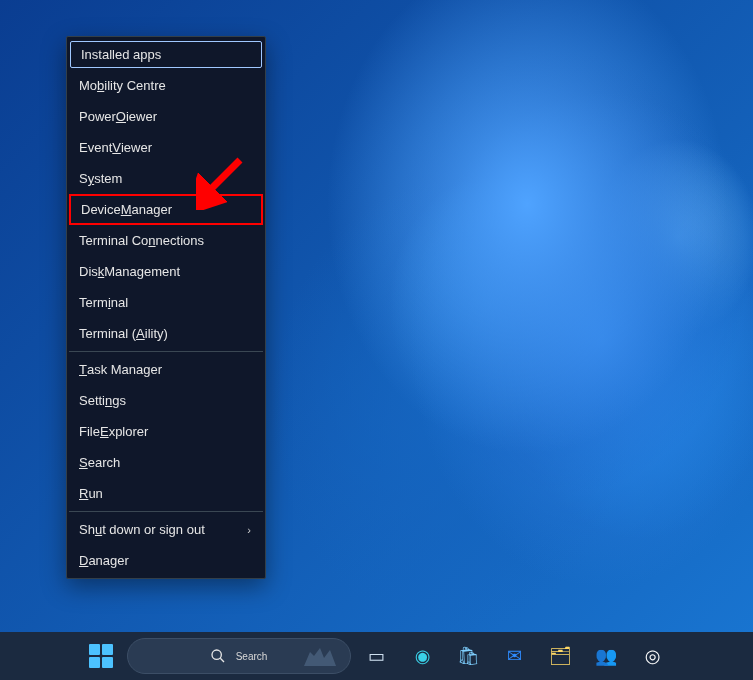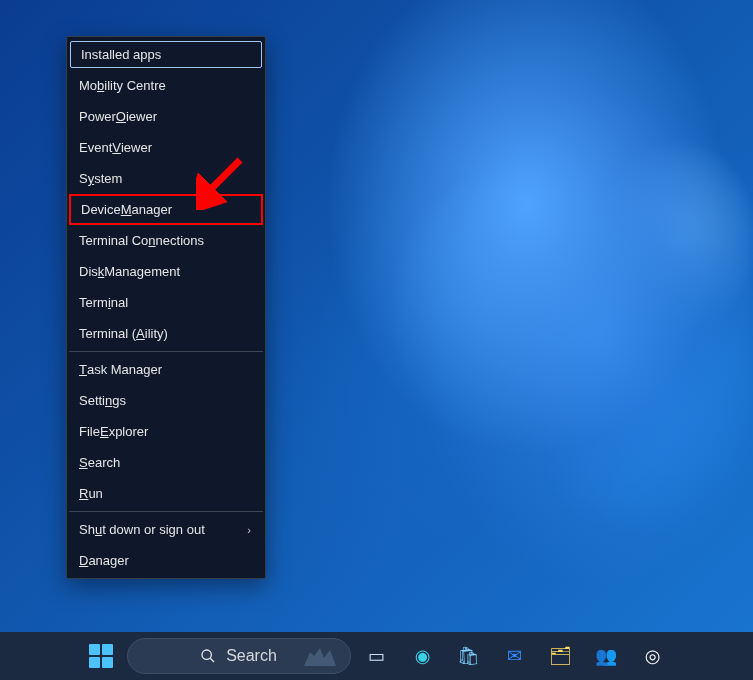--- a/index.html
+++ b/index.html
@@ -112,21 +112,21 @@
       width: 224px;
       height: 36px;
       background: #2a3b53;
       border: 1px solid #3c4e66;
       border-radius: 18px;
       display: flex;
       align-items: center;
       gap: 10px;
       padding: 0 14px;
       color: #d8d8d8;
-      font-size: 16px;
+      font-size: 10px;
       position: relative;
     }
     .search-pill svg.magnify { width: 16px; height: 16px; flex-shrink: 0; }
     .search-pill .wolf {
       position: absolute;
       right: 10px;
       width: 40px;
       height: 28px;
       opacity: .5;
     }

